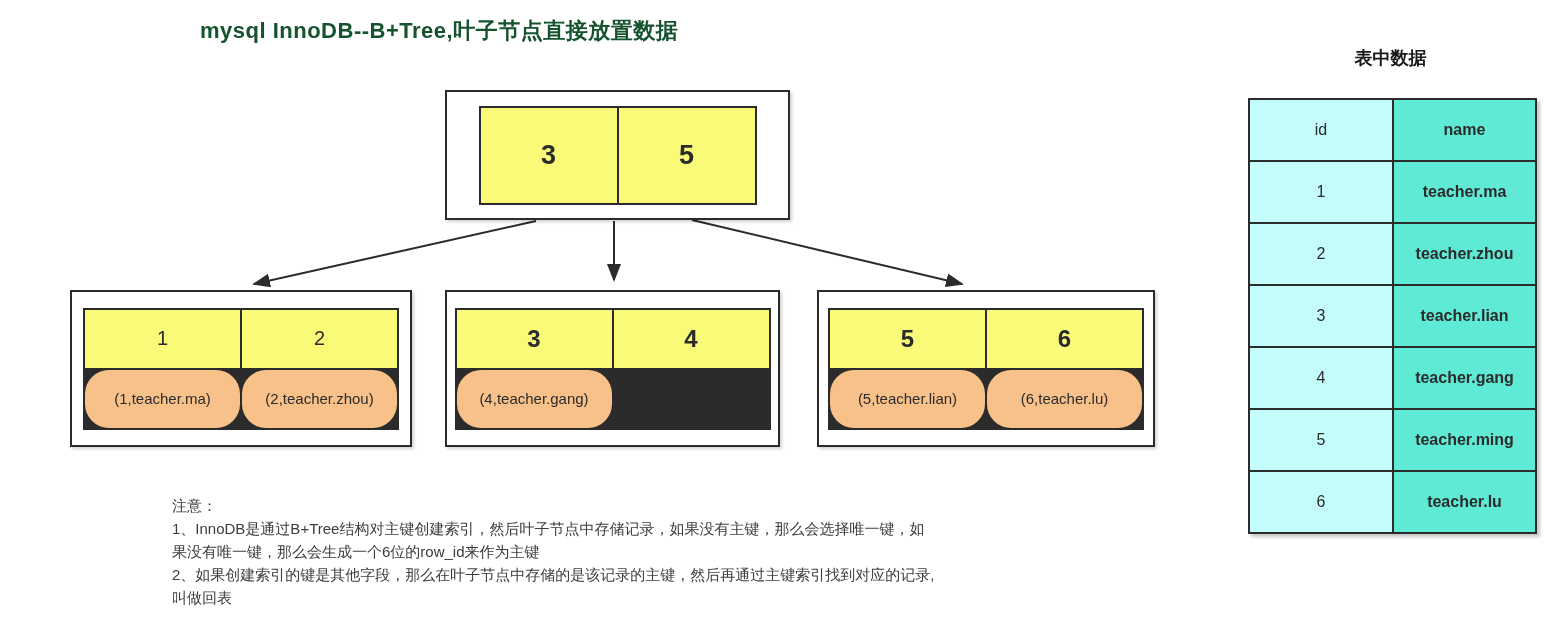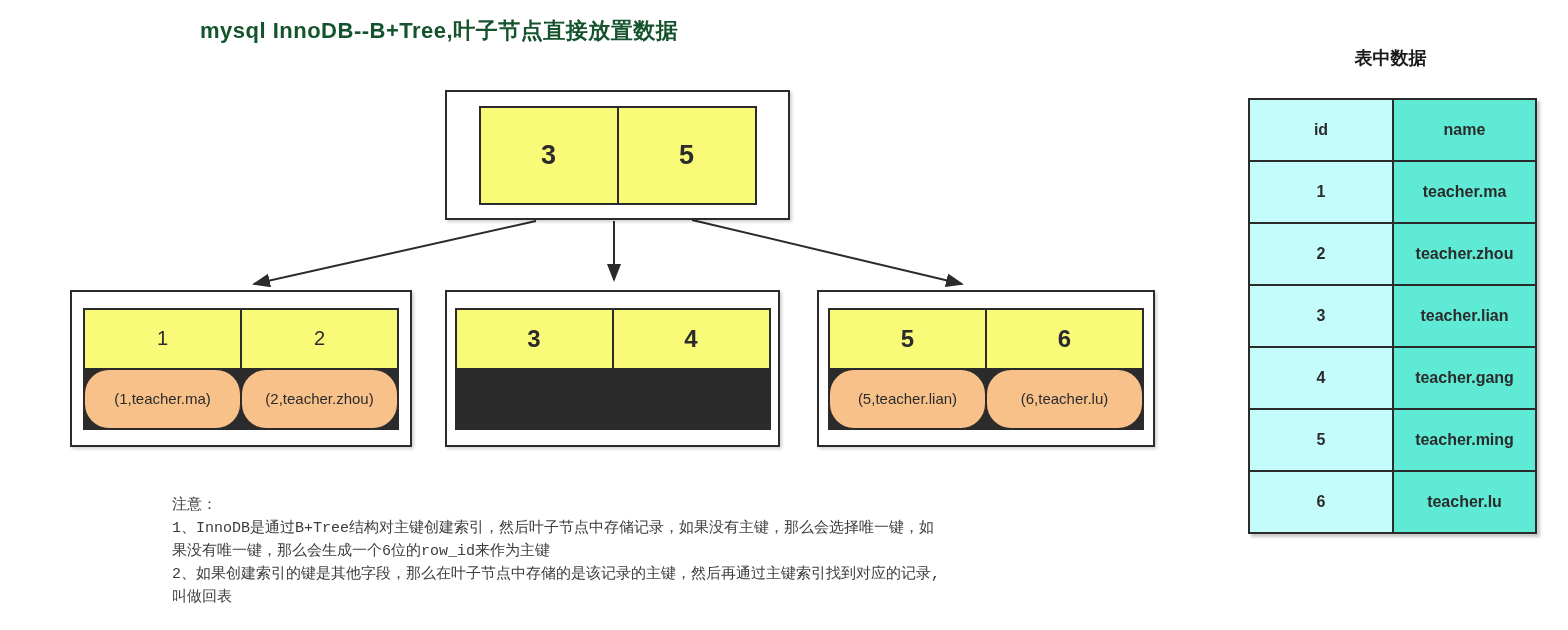--- a/index.html
+++ b/index.html
@@ -63,27 +63,27 @@
     grid-auto-rows:60px;
     border:2px solid #2b2b2b;
     background:#2b2b2b;
     grid-gap:2px;
     box-shadow:3px 3px 3px rgba(0,0,0,0.22);
   }
   .tcell{
     display:flex;align-items:center;justify-content:center;
     font-size:16px;color:#2b2b2b;
   }
-  .tcell-id{background:#c4fbfb;font-weight:bold;}
+  .tcell-id{background:#c4fbfb;}
   .tcell-name{background:#5eead4;font-weight:bold;}
 
   
   .notes{
     position:absolute;left:172px;top:494px;
-    font-size:15px;line-height:23px;color:#3c3c3c;font-family:Liberation Mono, monospace;
+    font-size:15px;line-height:23px;color:#3c3c3c;
   }
 </style>
 </head>
 <body>
 
 <div class="canvas">
 
   <div class="diagram-title">mysql InnoDB--B+Tree,叶子节点直接放置数据</div>
 
   <svg class="arrows" viewBox="0 0 1568 630">
@@ -110,20 +110,21 @@
       <div class="cell cell-key key-regular">2</div>
       <div class="cell cell-record">(1,teacher.ma)</div>
       <div class="cell cell-record">(2,teacher.zhou)</div>
     </div>
   </div>
 
   <div class="node node-leaf2">
     <div class="cellblock leaf-cells">
       <div class="cell cell-key key-bold">3</div>
       <div class="cell cell-key key-bold">4</div>
+      <div class="cell cell-record">(4,teacher.gang)</div>
     </div>
   </div>
 
   <div class="node node-leaf3">
     <div class="cellblock leaf-cells">
       <div class="cell cell-key key-bold">5</div>
       <div class="cell cell-key key-bold">6</div>
       <div class="cell cell-record">(5,teacher.lian)</div>
       <div class="cell cell-record">(6,teacher.lu)</div>
     </div>

